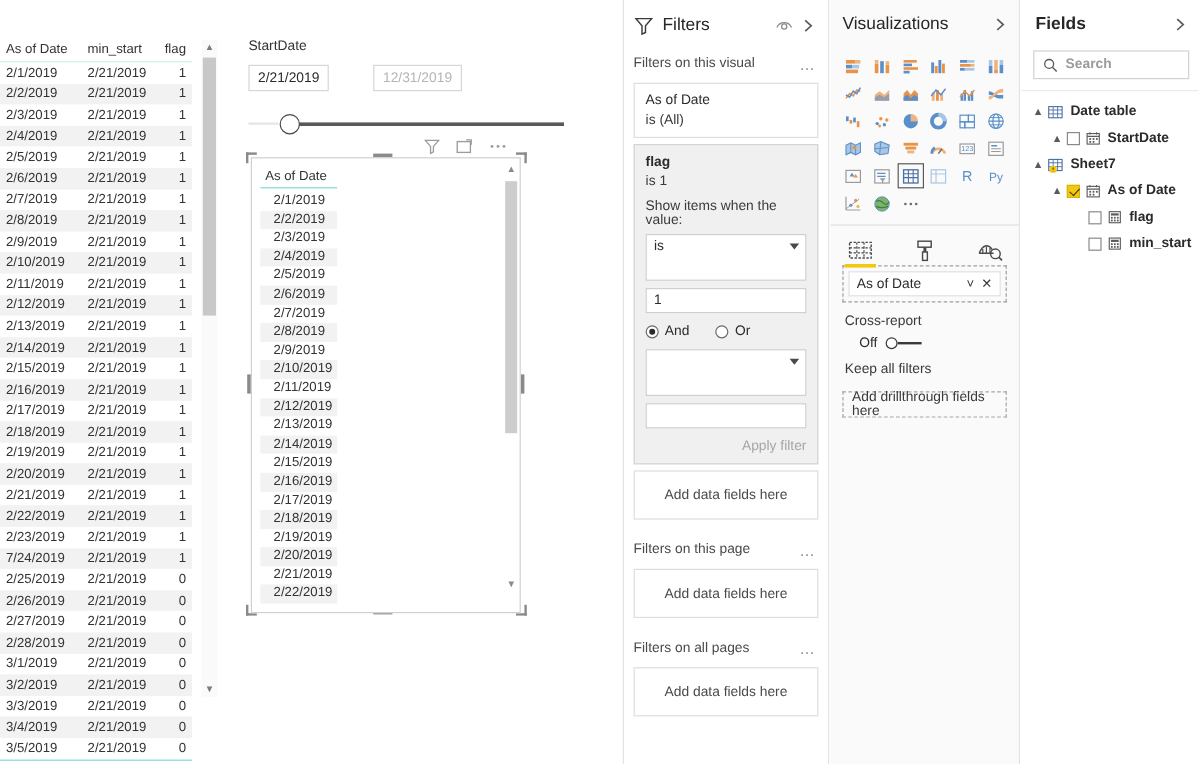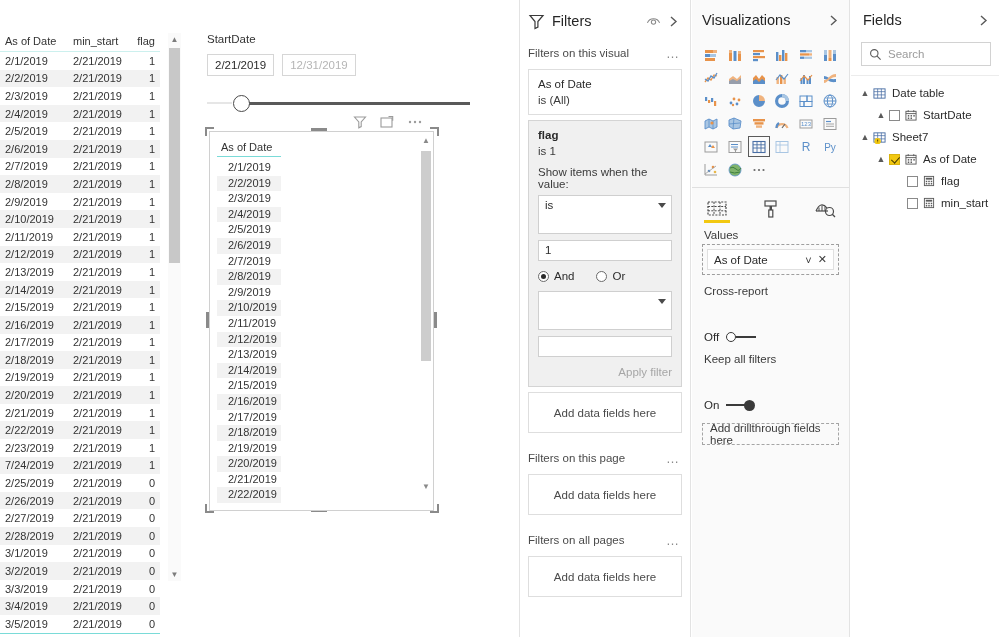--- a/index.html
+++ b/index.html
@@ -43,21 +43,21 @@
                       background: #c8c8c8; }
 
   
   .canvas { position: absolute; left: 185px; top: 0; width: 334px; height: 637px; background:#fff; }
 
   .slicer { position: absolute; left: 22px; top: 33px; width: 265px; }
   .slicer-title { font-size: 11.5px; color: #333; margin-bottom: 9px; }
   .slicer-inputs { display: flex; gap: 8px; }
   .slicer-box { border: 1px solid #d6d6d6; background: #fff; height: 22px; line-height: 20px;
                 font-size: 11.5px; color: #2b2b2b; padding: 0 7px; }
-  .slicer-box.muted { color: #b5b5b5; }
+  .slicer-box.muted { color: #b5b5b5; margin-left: 29px; }
   .slider-wrap { position: relative; margin-top: 18px; height: 18px; width: 263px; }
   .slider-track-left { position: absolute; left: 0; top: 8px; width: 25px; height: 2px; background: #e6e6e6; }
   .slider-track-right { position: absolute; left: 40px; top: 8px; right: 0; height: 3px; background: #595959; }
   .slider-knob { position: absolute; left: 26px; top: 1px; width: 17px; height: 17px;
                  border-radius: 50%; background: #fff; border: 1.5px solid #4a4a4a; }
 
   
   .vis-icons { position: absolute; left: 168px; top: 112px; width: 80px; height: 20px;
                display: flex; align-items: center; gap: 13px; }
   .vis-icons .ic { color: #9b9b9b; cursor: pointer; }
@@ -134,36 +134,36 @@
   .vz-tab.sel::after { content: ""; position: absolute; left: 2px; right: 2px; bottom: -2px;
                        height: 3px; background: #f2c811; }
   .vz-label { font-size: 11.5px; color: #3a3a3a; padding: 8px 0 3px 12px; }
   .vz-well { margin: 0 10px; border: 1px dashed #9e9e9e; padding: 4px; background: #fafafa; }
   .vz-chip { display: flex; align-items: center; background: #fff; border: 1px solid #e0e0e0;
              height: 21px; padding: 0 6px; font-size: 11.5px; color: #2b2b2b; }
   .vz-chip .nm { flex: 1; }
   .vz-chip .ic { color: #3a3a3a; margin-left: 6px; cursor: pointer; font-size: 11px; }
   .dt-title { font-size: 15px; color: #262626; padding: 22px 0 2px 12px; }
   .dt-label { font-size: 11.5px; color: #3a3a3a; padding: 10px 0 0 12px; }
-  .dt-toggle-row { display: flex; align-items: center; gap: 7px; padding: 6px 0 0 12px; margin-top: 28px; }
+  .dt-toggle-row { display: flex; align-items: center; gap: 7px; padding: 6px 0 0 24px; }
   .dt-state { font-size: 11.5px; color: #2b2b2b; }
   .tgl { position: relative; width: 30px; height: 12px; cursor: pointer; }
   .tgl .bar { position: absolute; top: 5px; height: 2px; background: #3a3a3a; }
   .tgl.off .bar { left: 10px; width: 20px; }
   .tgl.off .knb { position: absolute; left: 0; top: 1px; width: 10px; height: 10px;
                   border-radius: 50%; border: 1.5px solid #3a3a3a; background: #fff; }
   .tgl.on .bar { left: 0; width: 20px; }
   .tgl.on .knb { position: absolute; left: 18px; top: 1px; width: 11px; height: 11px;
                  border-radius: 50%; background: #3a3a3a; }
   .dt-well { margin: 12px 10px 0 10px; border: 1px dashed #a5a5a5; height: 22px;
              display: flex; align-items: center; padding-left: 7px;
              font-size: 11.5px; color: #3a3a3a; background: #fafafa; }
 
   
-  .fields { position: absolute; left: 851px; top: 0; width: 148px; height: 637px; background: #fff; }
+  .fields { position: absolute; left: 851px; top: 0; width: 148px; height: 637px; background: #fff; font-weight: bold; }
   .fd-header { display: flex; align-items: center; height: 40px; padding: 0 9px 0 12px; }
   .fd-title { font-size: 14.5px; color: #262626; flex: 1; }
   .fd-search { margin: 2px 8px 0 10px; border: 1px solid #d2d2d2; height: 24px;
                display: flex; align-items: center; padding-left: 7px; gap: 6px; background:#fff; }
   .fd-search span { font-size: 11.5px; color: #9b9b9b; }
   .fd-sep { border-bottom: 1px solid #ececec; margin-top: 9px; }
   .fd-row { display: flex; align-items: center; height: 22px; font-size: 11.5px; color: #2b2b2b;
             cursor: pointer; }
   .fd-row .chev { width: 16px; text-align: center; color: #5a5a5a; font-size: 9px; }
   .fd-row .cbx { width: 11px; height: 11px; border: 1px solid #8a8a8a; background: #fff;
@@ -811,45 +811,37 @@
           <path d="M2 12 L14 12" fill="none" stroke="#4a4a4a" stroke-width="1.2"></path>
           <line x1="5" y1="12" x2="5" y2="8.5" stroke="#4a4a4a" stroke-width="1"></line>
           <line x1="8" y1="12" x2="8" y2="6.5" stroke="#4a4a4a" stroke-width="1"></line>
           <line x1="11" y1="12" x2="11" y2="7.5" stroke="#4a4a4a" stroke-width="1"></line>
           <circle cx="15.5" cy="12.5" r="4" fill="none" stroke="#4a4a4a" stroke-width="1.2"></circle>
           <line x1="18.3" y1="15.3" x2="21" y2="18" stroke="#4a4a4a" stroke-width="1.3"></line>
         </svg>
       </div>
     </div>
 
-    <div class="vz-label">Values</div>
     <div class="vz-well">
       <div class="vz-chip">
         <span class="nm">As of Date</span>
         <span class="ic">˅</span>
         <span class="ic">✕</span>
       </div>
     </div>
 
     <div class="dt-label">Cross-report</div>
     <div class="dt-toggle-row">
       <span class="dt-state">Off</span>
       <span class="tgl off">
           <span class="bar"></span>
           <span class="knb"></span>
         </span>
     </div>
     <div class="dt-label">Keep all filters</div>
-    <div class="dt-toggle-row">
-      <span class="dt-state">On</span>
-      <span class="tgl on">
-          <span class="bar"></span>
-          <span class="knb"></span>
-        </span>
-    </div>
     <div class="dt-well">Add drillthrough fields here</div>
   </div>
 
   <div class="fields">
     <div class="fd-header">
       <span class="fd-title">Fields</span>
       <span>
         <svg width="13" height="13" viewBox="0 0 13 13">
             <path d="M4 2l5 4.5L4 11" fill="none" stroke="#5a5a5a" stroke-width="1.4"></path>
           </svg>

